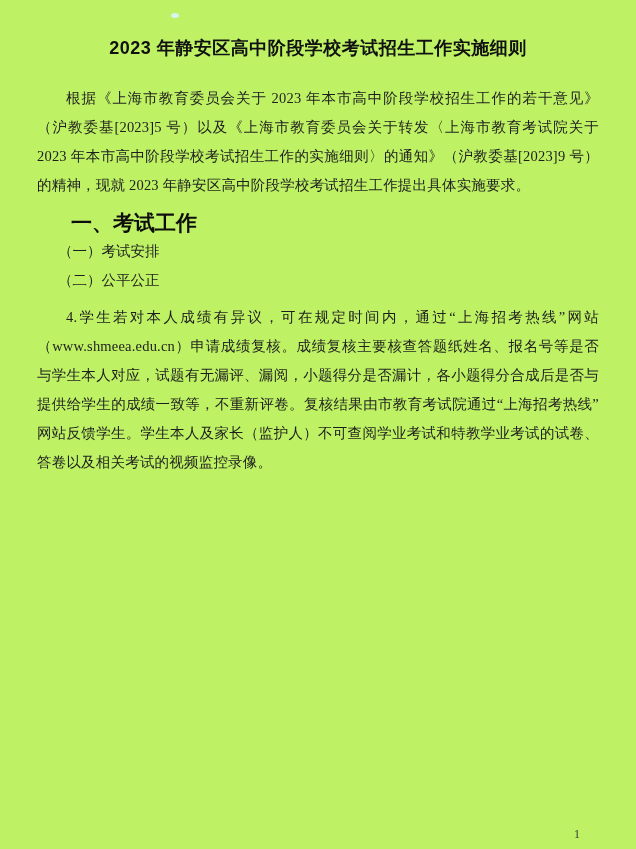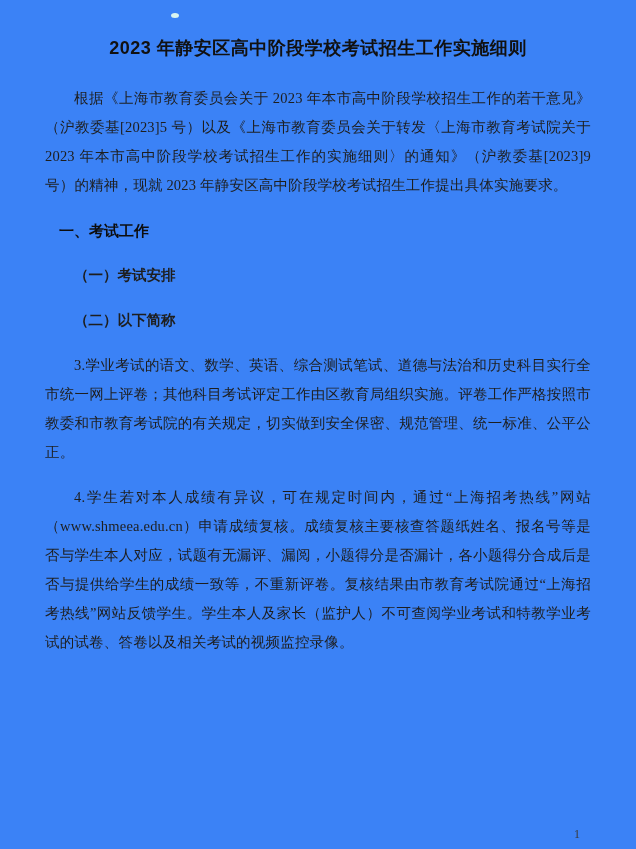--- a/index.html
+++ b/index.html
@@ -5,21 +5,21 @@
   * { box-sizing: border-box; }
   html, body {
     margin: 0;
     padding: 0;
     background: #ffffff;
   }
   .page {
     position: relative;
     width: 636px;
     height: 849px;
-    background: #3b82f6;
+    background: #bef264;
     overflow: hidden;
     font-family: "Liberation Serif", "DejaVu Serif", serif;
     color: #1e1e1e;
   }
   .scan-artifact {
     position: absolute;
     left: 171px;
     top: 13px;
     width: 8px;
     height: 5px;
@@ -38,37 +38,37 @@
     letter-spacing: 0.5px;
     margin: 34px 0 22px 0;
     color: #111111;
   }
   .para {
     font-size: 14.5px;
     line-height: 29px;
     letter-spacing: 0.2px;
     text-align: justify;
     text-indent: 2em;
-    margin: 16px;
+    margin: 8px;
   }
   .heading-1 {
     font-family: "Liberation Sans", "DejaVu Sans", sans-serif;
     font-weight: bold;
-    font-size: 15px;
+    font-size: 21px;
     line-height: 29px;
     text-indent: 2em;
     margin: 0;
     color: #0d0d0d;
   }
   .heading-2 {
-    font-weight: bold;
+    font-weight: normal;
     font-size: 14.5px;
     line-height: 29px;
     text-indent: 2em;
-    margin: 16px;
+    margin: 0;
   }
   .page-number {
     position: absolute;
     right: 56px;
     bottom: 7px;
     font-size: 12px;
     color: #3a3a3a;
     font-family: "Liberation Serif", "DejaVu Serif", serif;
   }
 </style>
@@ -83,25 +83,24 @@
 
     <h1 class="doc-title">2023 年静安区高中阶段学校考试招生工作实施细则</h1>
 
     <p class="para">根据《上海市教育委员会关于 2023 年本市高中阶段学校招生工作的若干意见》（沪教委基[2023]5 号）以及《上海市教育委员会关于转发〈上海市教育考试院关于 2023 年本市高中阶段学校考试招生工作的实施细则〉的通知》（沪教委基[2023]9 号）的精神，现就 2023 年静安区高中阶段学校考试招生工作提出具体实施要求。</p>
 
     <h2 class="heading-1">一、考试工作</h2>
 
     <h3 class="heading-2">（一）考试安排</h3>
 
 
-    <h3 class="heading-2">（二）以下简称</h3>
+    <h3 class="heading-2">（二）公平公正</h3>
 
 
 
-    <p class="para">3.学业考试的语文、数学、英语、综合测试笔试、道德与法治和历史科目实行全市统一网上评卷；其他科目考试评定工作由区教育局组织实施。评卷工作严格按照市教委和市教育考试院的有关规定，切实做到安全保密、规范管理、统一标准、公平公正。</p>
 
     <p class="para">4.学生若对本人成绩有异议，可在规定时间内，通过“上海招考热线”网站（www.shmeea.edu.cn）申请成绩复核。成绩复核主要核查答题纸姓名、报名号等是否与学生本人对应，试题有无漏评、漏阅，小题得分是否漏计，各小题得分合成后是否与提供给学生的成绩一致等，不重新评卷。复核结果由市教育考试院通过“上海招考热线”网站反馈学生。学生本人及家长（监护人）不可查阅学业考试和特教学业考试的试卷、答卷以及相关考试的视频监控录像。</p>
 
   </div>
 
   <div class="page-number">1</div>
 
 </div>
 
 </body></html>

